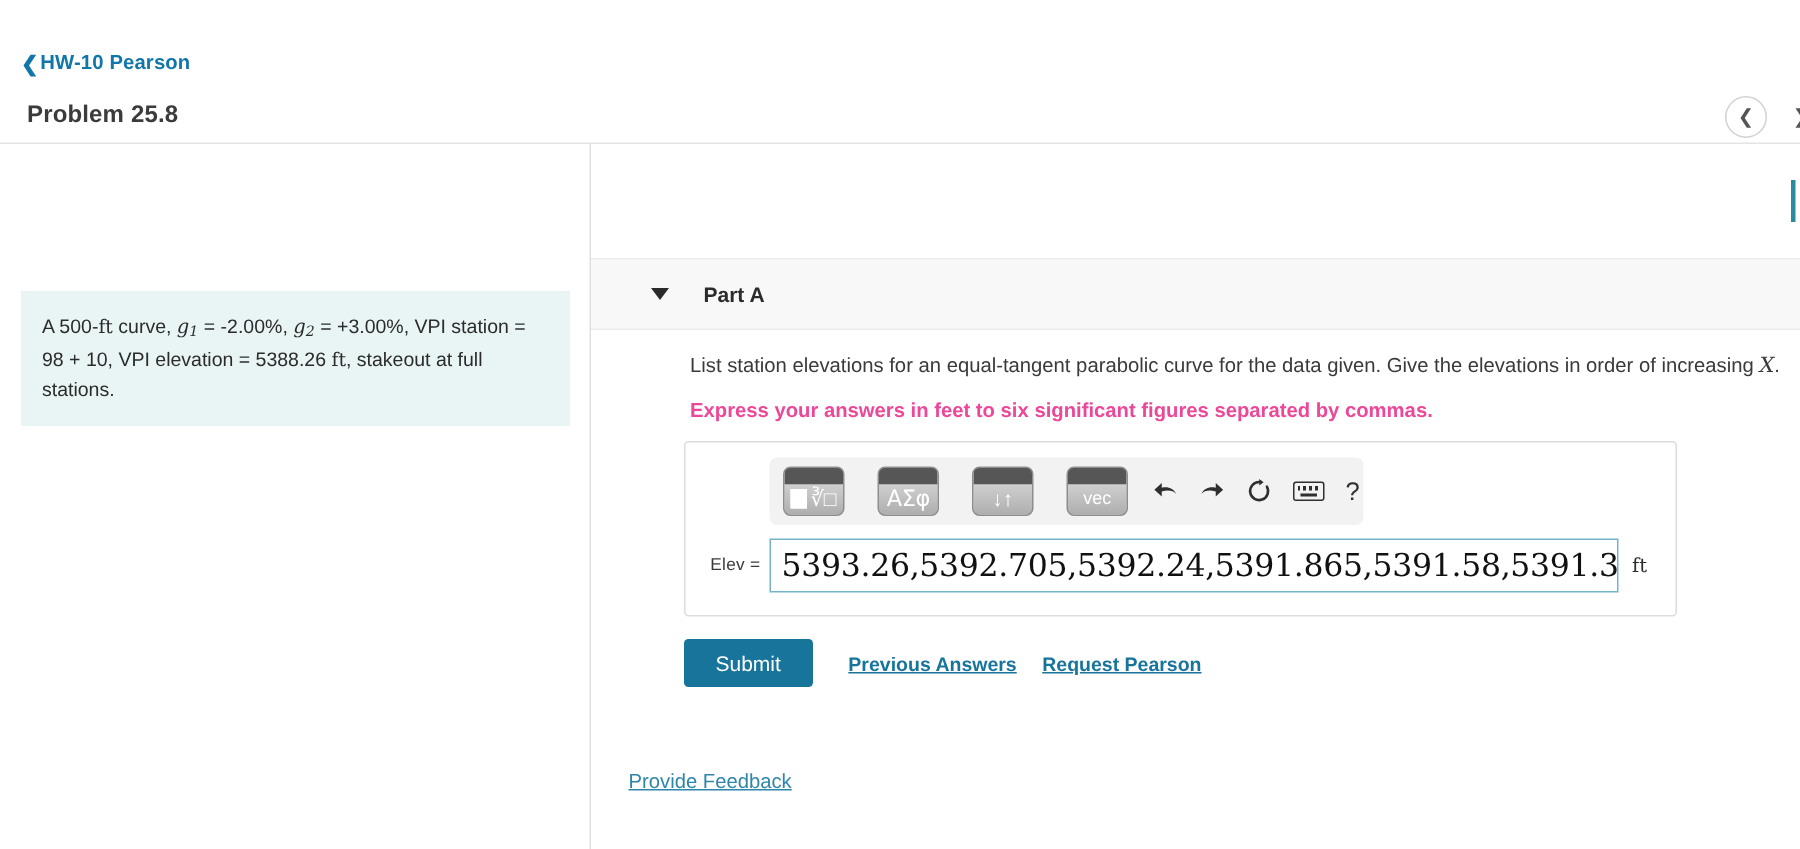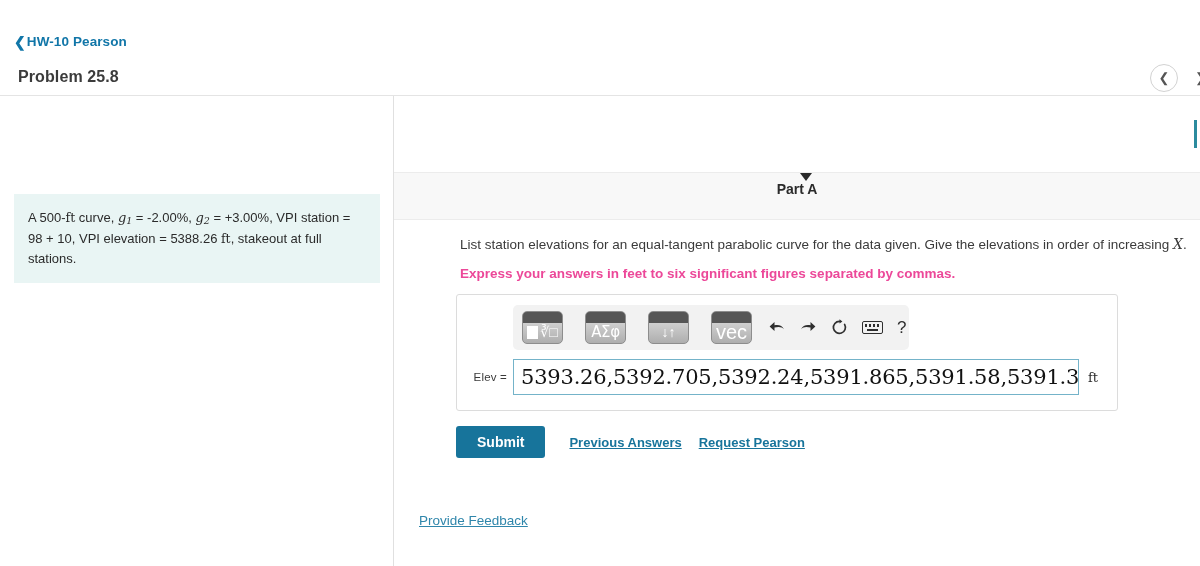--- a/index.html
+++ b/index.html
@@ -144,21 +144,20 @@
     left: 0;
     top: 76px;
     right: 0;
     height: 48px;
     background: #f8f8f8;
     border-top: 1px solid #ececec;
     border-bottom: 1px solid #ececec;
     display: flex;
     align-items: center;
     box-sizing: border-box;
-    flex-direction: column;
   }
   .part-caret {
     margin-left: 40px;
     margin-right: 23px;
     width: 0;
     height: 0;
     border-left: 6px solid transparent;
     border-right: 6px solid transparent;
     border-top: 8px solid #2a2a2a;
     cursor: pointer;
@@ -238,21 +237,21 @@
     left: 0; right: 0; bottom: 0;
     height: 22px;
     display: flex;
     align-items: center;
     justify-content: center;
     color: #ffffff;
     font-size: 15px;
     line-height: 1;
   }
   .pal-greek { font-family: "DejaVu Sans", sans-serif; font-size: 15px; letter-spacing: -.3px; }
-  .pal-vec { font-size: 20px; font-family: "Liberation Sans", sans-serif; }
+  .pal-vec { font-size: 12px; font-family: "Liberation Sans", sans-serif; }
   .pal-arrows { font-size: 14px; }
   .tpl-icon {
     display: flex;
     align-items: center;
     gap: 2px;
   }
   .tpl-sq {
     width: 11px; height: 13px;
     background: #ffffff;
     border: 1px solid #ffffff;
@@ -348,21 +347,20 @@
   .submit-btn {
     background: #17749b;
     color: #ffffff;
     border: none;
     border-radius: 3px;
     font-family: "Liberation Sans", sans-serif;
     font-size: 14px;
     padding: 9px 21px;
     cursor: pointer;
     line-height: 1;
-    font-weight: bold;
   }
   .link-action {
     margin-left: 24px;
     font-size: 13px;
     font-weight: bold;
     color: #17749b;
     text-decoration: underline;
     cursor: pointer;
   }
   .link-action.second { margin-left: 17px; }

